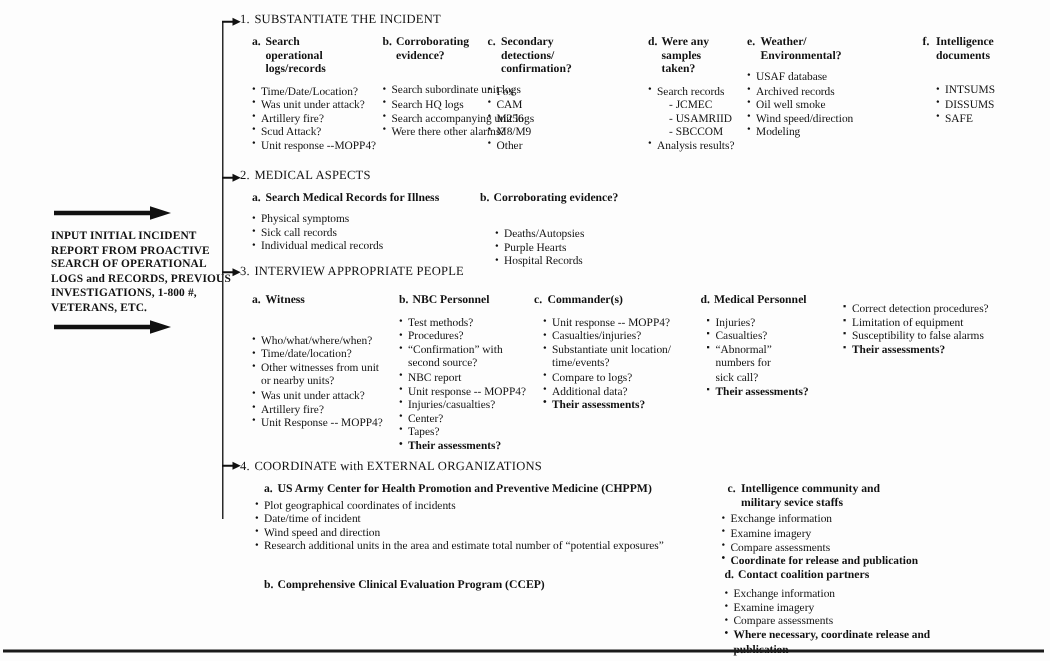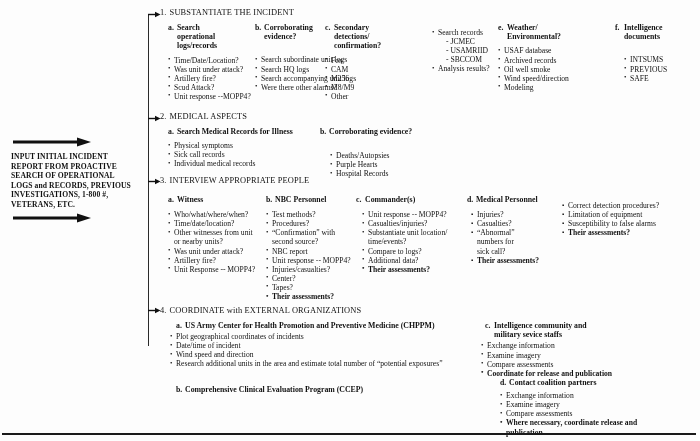--- a/index.html
+++ b/index.html
@@ -13,21 +13,21 @@
     height: 441px;
     background: #fdfdfd;
     font-family: "Liberation Serif", "DejaVu Serif", serif;
     color: #111111;
     overflow: hidden;
   }
 
   
   #input-block {
     position: absolute;
-    left: 3px;
+    left: 26px;
     top: 136px;
     width: 128px;
   }
   .arrow-row {
     position: relative;
     height: 14px;
   }
   .arrow-row svg { display: block; }
   #input-text {
     font-size: 7.6px;
@@ -216,20 +216,23 @@
           <ul class="bl" style="margin-top:5px">
             <li>Fox</li>
             <li>CAM</li>
             <li>M256</li>
             <li>M8/M9</li>
             <li>Other</li>
           </ul>
         </div>
 
         <div class="col" style="left:272px;width:74px">
+          <div class="col-head"><span class="ltr">d.</span><span class="htext">Were any
+samples
+taken?</span></div>
           <ul class="bl" style="margin-top:5px">
             <li>Search records</li>
             <li class="nodot ind">- JCMEC</li>
             <li class="nodot ind">- USAMRIID</li>
             <li class="nodot ind">- SBCCOM</li>
             <li>Analysis results?</li>
           </ul>
         </div>
 
         <div class="col" style="left:338px;width:100px">
@@ -242,21 +245,21 @@
             <li>Wind speed/direction</li>
             <li>Modeling</li>
           </ul>
         </div>
 
         <div class="col" style="left:455px;width:80px">
           <div class="col-head"><span class="ltr">f.</span><span class="htext">Intelligence
 documents</span></div>
           <ul class="bl" style="margin-top:14px;margin-left:9px">
             <li>INTSUMS</li>
-            <li>PREVIOUS</li>
+            <li>DISSUMS</li>
             <li>SAFE</li>
           </ul>
         </div>
 
       </div>
     </div>
 
     <div class="section" style="height:64px">
       <div class="section-title">
         <span class="num">2.</span><span>MEDICAL ASPECTS</span>
@@ -282,21 +285,21 @@
     </div>
 
     <div class="section" style="height:130px">
       <div class="section-title">
         <span class="num">3.</span><span>INTERVIEW APPROPRIATE PEOPLE</span>
       </div>
       <div class="cols" style="margin-top:10px;height:112px">
 
         <div class="col" style="left:8px;width:110px">
           <div class="col-head"><span class="ltr">a.</span><span class="htext">Witness</span></div>
-          <ul class="bl" style="margin-top:6px">
+          <ul class="bl" style="margin-top:18px">
             <li>Who/what/where/when?</li>
             <li>Time/date/location?</li>
             <li>Other witnesses from unit
 or nearby units?</li>
             <li>Was unit under attack?</li>
             <li>Artillery fire?</li>
             <li>Unit Response -- MOPP4?</li>
           </ul>
         </div>
 
@@ -377,21 +380,21 @@
           <div class="col-head"><span class="ltr">c.</span><span class="htext">Intelligence  community and
 military sevice staffs</span></div>
           <ul class="bl" style="margin-top:2px;margin-left:-4px">
             <li>Exchange information</li>
             <li>Examine imagery</li>
             <li>Compare assessments</li>
             <li class="b">Coordinate for release and publication</li>
           </ul>
         </div>
 
-        <div class="col" style="left:340px;top:57px;width:200px">
+        <div class="col" style="left:323px;top:57px;width:200px">
           <div class="col-head"><span class="ltr">d.</span><span class="htext">Contact coalition partners</span></div>
           <ul class="bl" style="margin-top:4px;margin-left:0px">
             <li>Exchange information</li>
             <li>Examine imagery</li>
             <li>Compare assessments</li>
             <li class="b">Where necessary, coordinate release and
 publication</li>
           </ul>
         </div>
 

